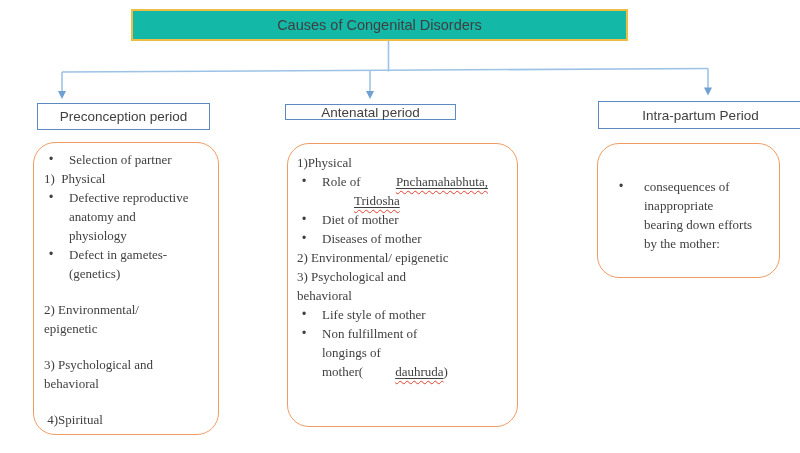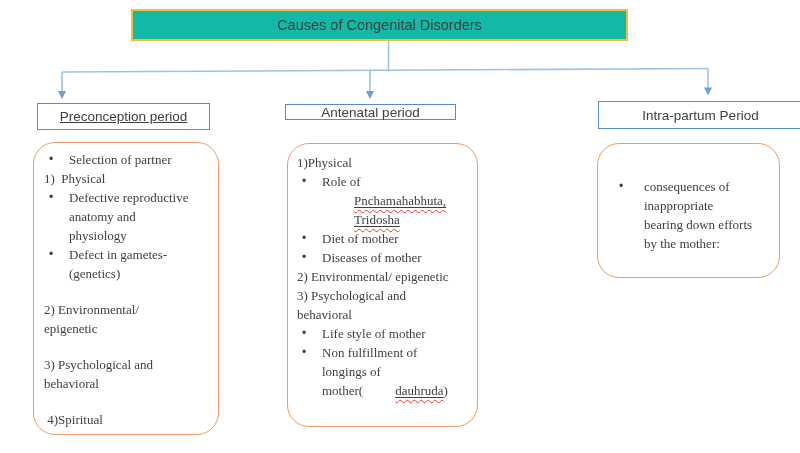--- a/index.html
+++ b/index.html
@@ -25,30 +25,30 @@
     position:absolute;left:131px;top:9px;width:497px;height:32px;
     border:2px solid var(--title-border);background:#14b8a6;
     display:flex;align-items:center;justify-content:center;
   }
   .title-text{font-size:14.5px;color:var(--text);}
 
   .header-box{
     position:absolute;border:1.5px solid var(--header-border);background:#fff;
     display:flex;align-items:center;justify-content:center;font-size:13.5px;
   }
-  .col-0 .header-box{left:37px;top:103px;width:173px;height:27px;text-decoration:underline;}
+  .col-0 .header-box{left:37px;top:103px;width:173px;height:27px;}
   .col-1 .header-box{left:285px;top:104px;width:171px;height:16px;}
   .col-2 .header-box{left:598px;top:101px;width:205px;height:28px;}
 
   .content-box{
     position:absolute;border:1.5px solid var(--content-border);background:#fff;
     border-radius:22px;font-size:13px;line-height:19px;
   }
   .col-0 .content-box{left:33px;top:142px;width:186px;height:293px;padding:7px 4px 6px 10px;}
-  .col-1 .content-box{left:287px;top:143px;width:191px;height:284px;padding:9px 4px 6px 9px;}
+  .col-1 .content-box{left:287px;top:143px;width:231px;height:284px;padding:9px 4px 6px 9px;}
   .col-2 .content-box{left:597px;top:143px;width:183px;height:135px;padding:33px 6px 6px 16px;}
 
   .row{display:flex;align-items:flex-start;}
   .marker{flex:0 0 25px;padding-left:5px;font-size:12px;line-height:19px;}
   .col-2 .marker{flex:0 0 30px;}
   .txt{white-space:pre-wrap;line-height:19px;font-family:Liberation Serif, serif;}
   .row.plain .txt{width:100%;}
   .spacer{height:17px;}
 
   .uline{text-decoration:underline;text-decoration-thickness:1px;text-underline-offset:2px;}

